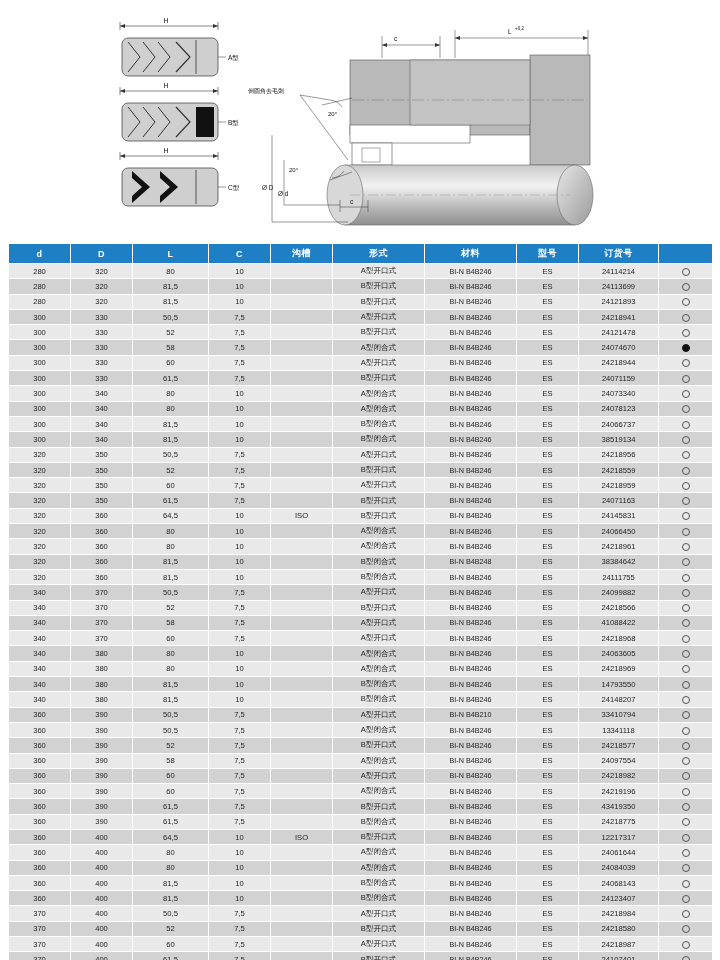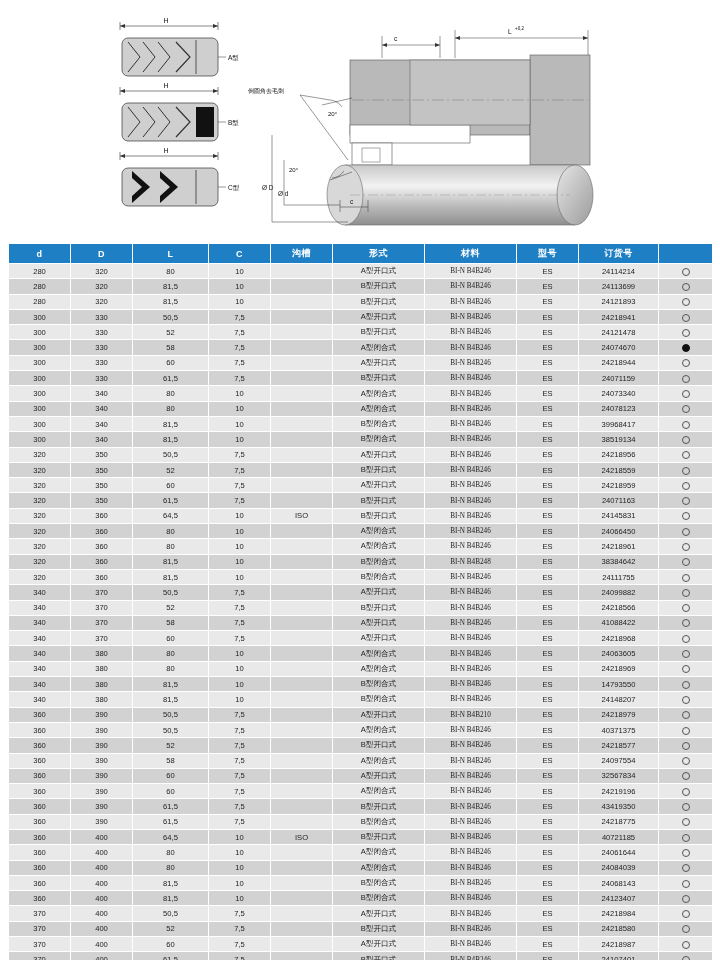--- a/index.html
+++ b/index.html
@@ -46,21 +46,21 @@
     font-size:7.6px;
     text-align:center;
     border:1px solid #ffffff;
     color:#222;
     padding:0;
     white-space:nowrap;
     overflow:hidden;
   }
   tbody tr.odd td{background:#e9e9e9;}
   tbody tr.even td{background:#d2d2d2;}
-  td.mat{font-size:7.2px;font-family:Liberation Serif, serif;}
+  td.mat{font-size:7.2px;}
   .dot{
     display:inline-block;
     width:6px;height:6px;
     border-radius:50%;
     border:1px solid #555;
     background:transparent;
     vertical-align:middle;
   }
   .dot.filled{background:#111;border-color:#111;}
 </style>
@@ -352,21 +352,21 @@
           </tr>
           <tr class="odd">
             <td>300</td>
             <td>340</td>
             <td>81,5</td>
             <td>10</td>
             <td></td>
             <td>B型闭合式</td>
             <td class="mat">BI-N B4B246</td>
             <td>ES</td>
-            <td>39968417</td>
+            <td>24066737</td>
             <td><span class="dot"></span></td>
           </tr>
           <tr class="even">
             <td>300</td>
             <td>340</td>
             <td>81,5</td>
             <td>10</td>
             <td></td>
             <td>B型闭合式</td>
             <td class="mat">BI-N B4B246</td>
@@ -580,33 +580,33 @@
           </tr>
           <tr class="even">
             <td>360</td>
             <td>390</td>
             <td>50,5</td>
             <td>7,5</td>
             <td></td>
             <td>A型开口式</td>
             <td class="mat">BI-N B4B210</td>
             <td>ES</td>
-            <td>24218979</td>
+            <td>33410794</td>
             <td><span class="dot"></span></td>
           </tr>
           <tr class="odd">
             <td>360</td>
             <td>390</td>
             <td>50,5</td>
             <td>7,5</td>
             <td></td>
             <td>A型闭合式</td>
             <td class="mat">BI-N B4B246</td>
             <td>ES</td>
-            <td>40371375</td>
+            <td>13341118</td>
             <td><span class="dot"></span></td>
           </tr>
           <tr class="even">
             <td>360</td>
             <td>390</td>
             <td>52</td>
             <td>7,5</td>
             <td></td>
             <td>B型开口式</td>
             <td class="mat">BI-N B4B246</td>
@@ -628,21 +628,21 @@
           </tr>
           <tr class="even">
             <td>360</td>
             <td>390</td>
             <td>60</td>
             <td>7,5</td>
             <td></td>
             <td>A型开口式</td>
             <td class="mat">BI-N B4B246</td>
             <td>ES</td>
-            <td>32567834</td>
+            <td>24218982</td>
             <td><span class="dot"></span></td>
           </tr>
           <tr class="odd">
             <td>360</td>
             <td>390</td>
             <td>60</td>
             <td>7,5</td>
             <td></td>
             <td>A型闭合式</td>
             <td class="mat">BI-N B4B246</td>
@@ -676,21 +676,21 @@
           </tr>
           <tr class="even">
             <td>360</td>
             <td>400</td>
             <td>64,5</td>
             <td>10</td>
             <td>ISO</td>
             <td>B型开口式</td>
             <td class="mat">BI-N B4B246</td>
             <td>ES</td>
-            <td>40721185</td>
+            <td>12217317</td>
             <td><span class="dot"></span></td>
           </tr>
           <tr class="odd">
             <td>360</td>
             <td>400</td>
             <td>80</td>
             <td>10</td>
             <td></td>
             <td>A型闭合式</td>
             <td class="mat">BI-N B4B246</td>

